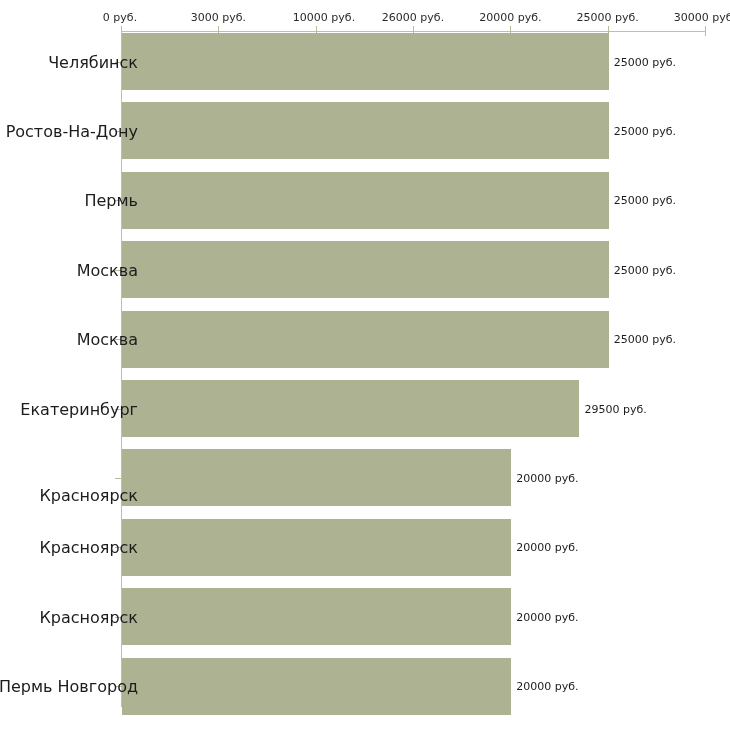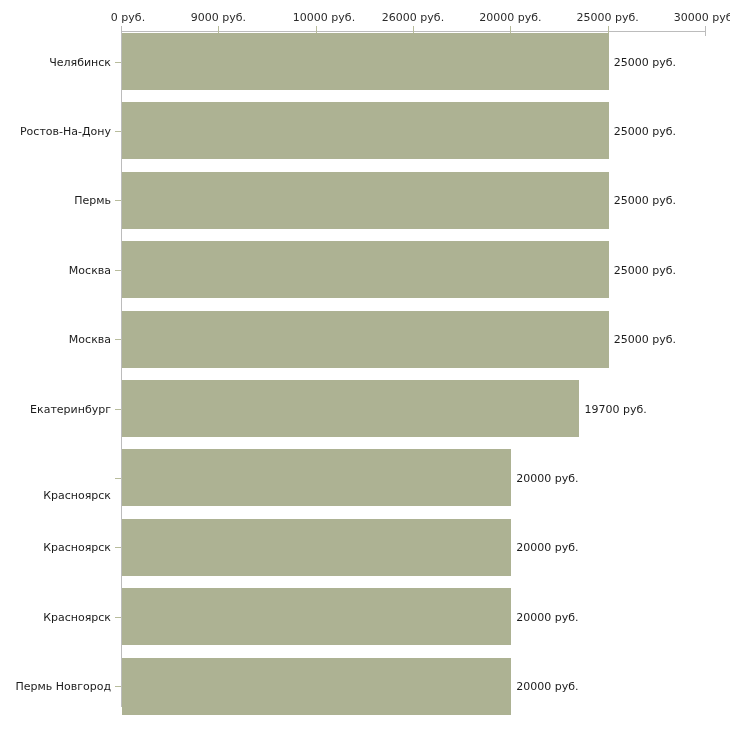--- a/index.html
+++ b/index.html
@@ -69,22 +69,22 @@
   }
   .bar-value {
     position: absolute;
     font-size: 11px;
     color: #1c1c1c;
     white-space: nowrap;
     transform: translateY(-50%);
   }
   .cat-label {
     position: absolute;
-    right: 619px;
-    font-size: 11px;
+    right: 592px;
+    font-size: 16px;
     color: #1c1c1c;
     white-space: nowrap;
     text-align: right;
     transform: translateY(-50%);
   }
 </style>
 </head>
 <body>
 
 <div id="chart-root">
@@ -95,41 +95,41 @@
   <div id="xticks-layer">
       <div class="tick-x edge" style="left: 121px;"></div>
       <div class="tick-x" style="left: 218.333px;"></div>
       <div class="tick-x" style="left: 315.667px;"></div>
       <div class="tick-x" style="left: 413px;"></div>
       <div class="tick-x" style="left: 510.333px;"></div>
       <div class="tick-x" style="left: 607.667px;"></div>
       <div class="tick-x edge" style="left: 705px;"></div>
     </div>
   <div id="xticklabels-layer">
-      <div class="tick-label-x" style="left: 128px;">0 руб.</div>
-      <div class="tick-label-x" style="left: 218.333px;">9000 руб.</div>
+      <div class="tick-label-x" style="left: 120px;">0 руб.</div>
+      <div class="tick-label-x" style="left: 218.333px;">3000 руб.</div>
       <div class="tick-label-x" style="left: 324px;">10000 руб.</div>
       <div class="tick-label-x" style="left: 413px;">26000 руб.</div>
       <div class="tick-label-x" style="left: 510.333px;">20000 руб.</div>
       <div class="tick-label-x" style="left: 607.667px;">25000 руб.</div>
       <div class="tick-label-x" style="left: 705px;">30000 руб.</div>
     </div>
   <div id="bars-layer">
       <div class="bar" title="Челябинск: 25000 руб." style="top: 33px; height: 57px; width: 486.667px; background: rgb(173, 178, 147);"></div>
       <div class="bar-value" style="left: 613.667px; top: 61.5px;">25000 руб.</div>
       <div class="bar" title="Ростов-На-Дону: 25000 руб." style="top: 102.4px; height: 57px; width: 486.667px; background: rgb(173, 178, 147);"></div>
       <div class="bar-value" style="left: 613.667px; top: 130.9px;">25000 руб.</div>
       <div class="bar" title="Пермь: 25000 руб." style="top: 171.8px; height: 57px; width: 486.667px; background: rgb(173, 178, 147);"></div>
       <div class="bar-value" style="left: 613.667px; top: 200.3px;">25000 руб.</div>
       <div class="bar" title="Москва: 25000 руб." style="top: 241.2px; height: 57px; width: 486.667px; background: rgb(173, 178, 147);"></div>
       <div class="bar-value" style="left: 613.667px; top: 269.7px;">25000 руб.</div>
       <div class="bar" title="Самара: 25000 руб." style="top: 310.6px; height: 57px; width: 486.667px; background: rgb(173, 178, 147);"></div>
       <div class="bar-value" style="left: 613.667px; top: 339.1px;">25000 руб.</div>
       <div class="bar" title="Екатеринбург: 23500 руб." style="top: 380px; height: 57px; width: 457.467px; background: rgb(173, 178, 147);"></div>
-      <div class="bar-value" style="left: 584.467px; top: 408.5px;">19700 руб.</div>
+      <div class="bar-value" style="left: 584.467px; top: 408.5px;">29500 руб.</div>
       <div class="bar" title="Красноярск: 20000 руб." style="top: 449.4px; height: 57px; width: 389.333px; background: rgb(173, 178, 147);"></div>
       <div class="bar-value" style="left: 516.333px; top: 477.9px;">20000 руб.</div>
       <div class="bar" title="Новосибирск: 20000 руб." style="top: 518.8px; height: 57px; width: 389.333px; background: rgb(173, 178, 147);"></div>
       <div class="bar-value" style="left: 516.333px; top: 547.3px;">20000 руб.</div>
       <div class="bar" title="Волгоград: 20000 руб." style="top: 588.2px; height: 57px; width: 389.333px; background: rgb(173, 178, 147);"></div>
       <div class="bar-value" style="left: 516.333px; top: 616.7px;">20000 руб.</div>
       <div class="bar" title="Нижний Новгород: 20000 руб." style="top: 657.6px; height: 57px; width: 389.333px; background: rgb(173, 178, 147);"></div>
       <div class="bar-value" style="left: 516.333px; top: 686.1px;">20000 руб.</div>
     </div>
   <div id="catlabels-layer">

